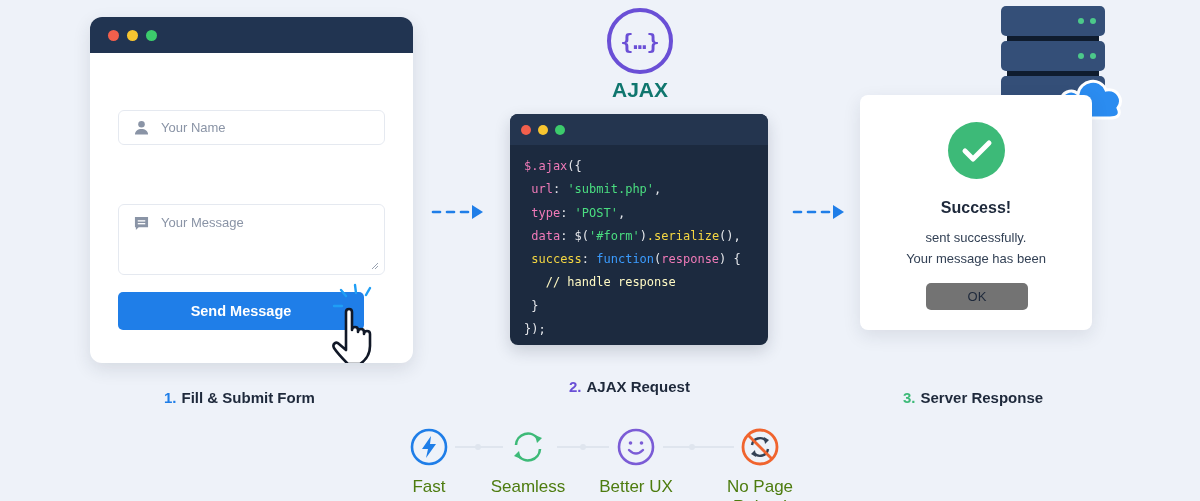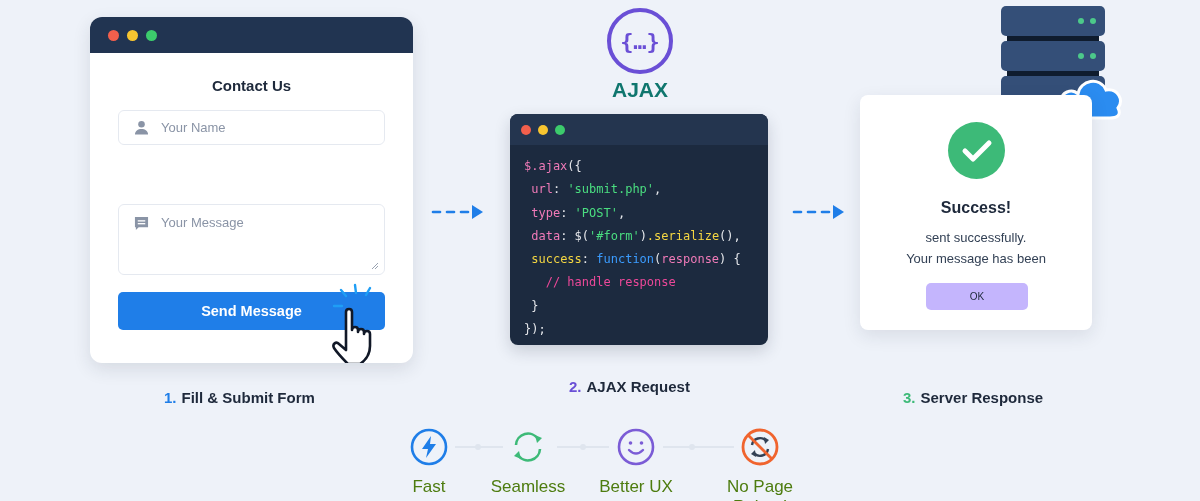--- a/index.html
+++ b/index.html
@@ -12,68 +12,67 @@
   .form-win { left: 90px; top: 17px; width: 323px; height: 346px; background: #fff; border-radius: 12px; box-shadow: 0 6px 18px rgba(30,41,59,0.12); overflow: hidden; }
   .titlebar { height: 36px; background: #213451; display: flex; align-items: center; padding-left: 18px; gap: 8px; }
   .dot { width: 11px; height: 11px; border-radius: 50%; display: inline-block; }
   .dot.red { background: #f25f4c; } .dot.yellow { background: #f7c530; } .dot.green { background: #3ccb6c; }
   .form-title { position: absolute; top: 60px; left: 0; width: 100%; text-align: center; font-size: 15px; font-weight: bold; color: #1e293b; }
   .field { position: absolute; left: 28px; width: 267px; height: 35px; border: 1.5px solid #e5e9f0; border-radius: 6px; display: flex; align-items: center; padding-left: 14px; }
   .field .ico { width: 16px; height: 16px; margin-right: 12px; display: flex; align-items: center; justify-content: center; }
   .field .ph { font-size: 13px; color: #8a94a6; }
   .field.msg { align-items: flex-start; padding-top: 10px; height: 71px; }
   .resize { position: absolute; right: 5px; bottom: 4px; width: 8px; height: 8px; }
-  .send-btn { position: absolute; left: 28px; top: 275px; width: 267px; height: 38px; background: #1f7ee8; border-radius: 5px; color: #fff; font-size: 14.5px; font-weight: bold; display: flex; align-items: center; justify-content: center; padding-right: 0; }
+  .send-btn { position: absolute; left: 28px; top: 275px; width: 246px; height: 38px; background: #1f7ee8; border-radius: 5px; color: #fff; font-size: 14.5px; font-weight: bold; display: flex; align-items: center; justify-content: center; padding-right: 0; }
   .hand { position: absolute; left: 232px; top: 265px; width: 70px; height: 84px; }
 
   .step-label { font-size: 15px; font-weight: bold; color: #1e293b; white-space: nowrap; }
   .step-num { margin-right: 5px; }
 
   
   .arrow { width: 58px; height: 18px; }
 
   
   .ajax-logo { left: 606px; top: 7px; width: 68px; height: 68px; }
   .ajax-text { left: 590px; top: 78px; width: 100px; text-align: center; font-size: 21px; font-weight: bold; color: #0f766e; }
 
   
   .code-win { left: 510px; top: 114px; width: 258px; height: 231px; background: #1c2a3f; border-radius: 8px; overflow: hidden; box-shadow: 0 6px 16px rgba(30,41,59,0.18); }
   .code-bar { height: 31px; background: #24354f; display: flex; align-items: center; padding-left: 11px; gap: 7px; }
   .code-bar .dot { width: 10px; height: 10px; }
   .code { padding: 10px 0 0 14px; font-family: "DejaVu Sans Mono", monospace; font-size: 12px; line-height: 23.3px; color: #e5e7eb; white-space: pre; }
-  .c-pink { color: #f07ab8; text-align: center; } .c-green { color: #4ade80; } .c-yellow { color: #f5d742; } .c-blue { color: #3b9cff; } .c-white { color: #e5e7eb; } .c-gray { color: #ec4899; }
+  .c-pink { color: #f07ab8; text-align: center; } .c-green { color: #4ade80; } .c-yellow { color: #f5d742; } .c-blue { color: #3b9cff; } .c-white { color: #e5e7eb; } .c-gray { color: #fef9c3; }
 
   
   .server { left: 1001px; top: 6px; width: 104px; height: 100px; }
   .cloud { left: 1052px; top: 72px; width: 72px; height: 48px; }
 
   
   .success-card { left: 860px; top: 95px; width: 232px; height: 235px; background: #fff; border-radius: 8px; box-shadow: 0 6px 18px rgba(30,41,59,0.1); }
   .check { position: absolute; left: 88px; top: 27px; width: 57px; height: 57px; border-radius: 50%; background: #3dba78; display: flex; align-items: center; justify-content: center; }
   .succ-title { position: absolute; top: 104px; width: 100%; text-align: center; font-size: 16px; font-weight: bold; color: #1e293b; }
   .succ-msg { position: absolute; top: 132px; width: 100%; text-align: center; font-size: 13px; line-height: 21px; color: #334155; }
-  .ok-btn { position: absolute; left: 66px; top: 188px; width: 102px; height: 27px; background: #c4b5fd; border-radius: 5px; font-size: 10px; color: #1e293b; display: flex; align-items: center; justify-content: center; }
+  .ok-btn { position: absolute; left: 66px; top: 188px; width: 102px; height: 27px; background: #737373; border-radius: 5px; font-size: 13px; color: #1e293b; display: flex; align-items: center; justify-content: center; }
 
   
   .benefit { position: absolute; top: 428px; width: 110px; text-align: center; }
   .benefit .b-ico { width: 38px; height: 38px; margin: 0 auto; display: block; }
   .benefit .b-label { margin-top: 11px; font-size: 17px; font-weight: normal; color: #4d7c0f; }
   .connector { position: absolute; top: 446px; height: 2px; background: #dfe5ee; }
   .connector .cdot { position: absolute; top: -2px; width: 6px; height: 6px; border-radius: 50%; background: #dfe5ee; }
 </style>
 </head>
 <body>
 
 <div class="abs form-win">
   <div class="titlebar">
     <span class="dot red"></span>
     <span class="dot yellow"></span>
     <span class="dot green"></span>
   </div>
-  <div class="form-title">Contact Us</div>
 
   <div class="field" style="top:93px;">
     <span class="ico">
       <svg width="15" height="15" viewBox="0 0 16 16">
           <circle cx="8" cy="4.5" r="3.5" fill="#8a94a6"></circle>
           <path d="M1 15.5c0-4 3.2-6 7-6s7 2 7 6z" fill="#8a94a6"></path>
         </svg>
     </span>
     <span class="ph">Your Name</span>
   </div>

